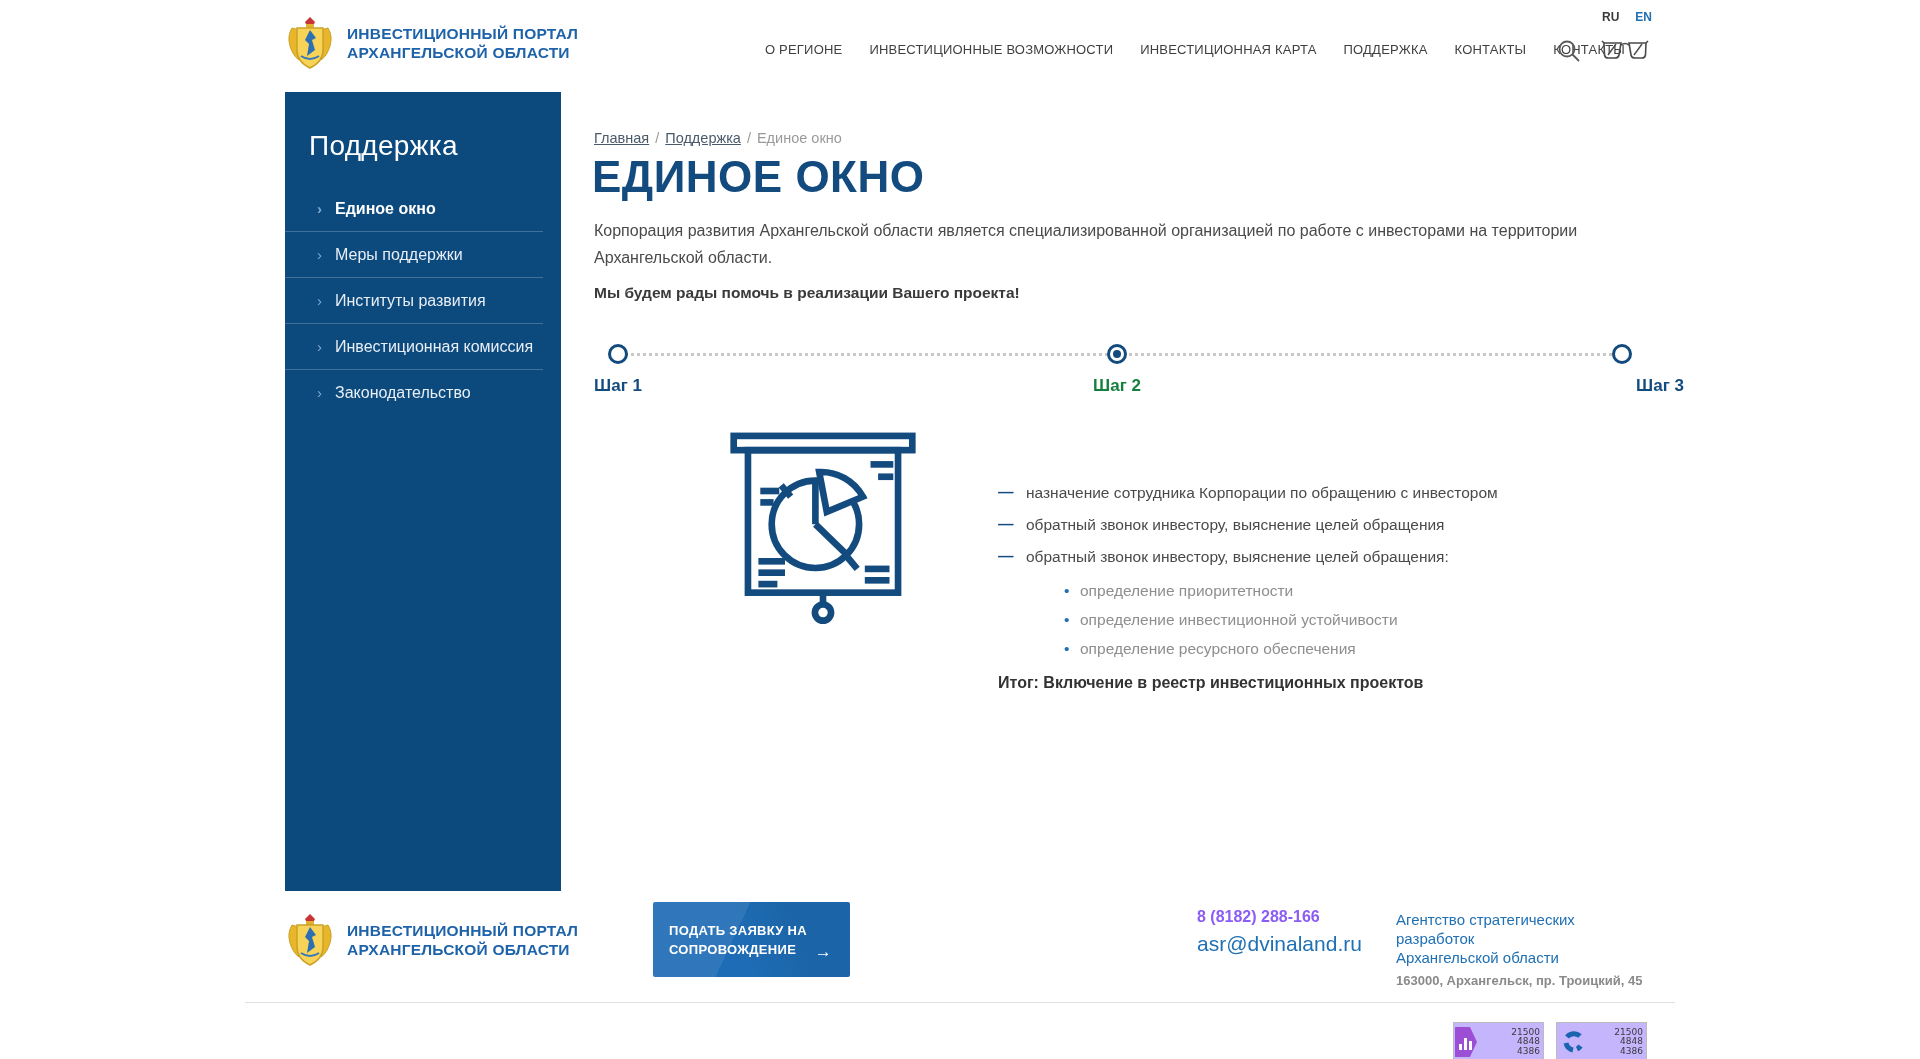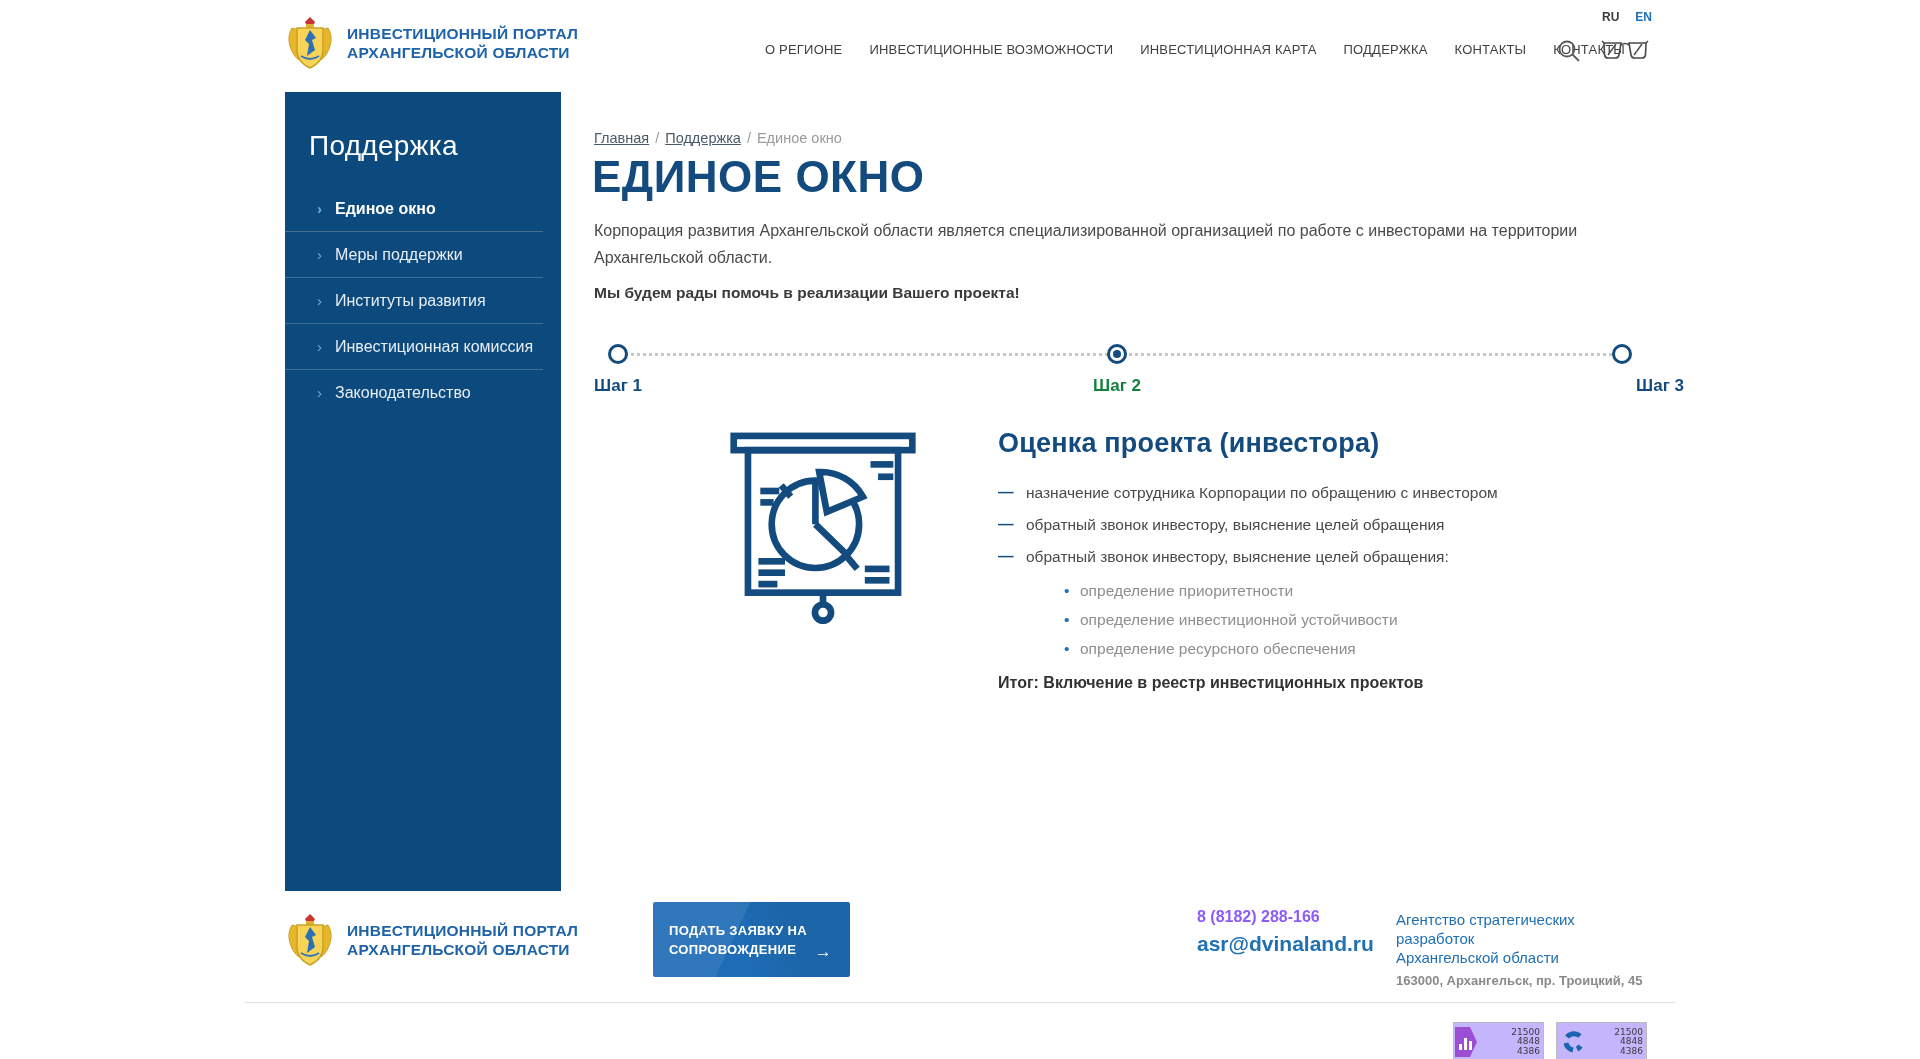--- a/index.html
+++ b/index.html
@@ -87,21 +87,21 @@
                  linear-gradient(115deg, rgba(255,255,255,.08) 0 42%, rgba(255,255,255,0) 42%),
                  linear-gradient(250deg, rgba(0,0,0,.07) 0 30%, rgba(0,0,0,0) 55%),
                  #1E6CB5; }
   .btn-apply .arrow { position:absolute; right:18px; bottom:16px; font-size:17px; font-weight:normal; }
   .btn-access { position:absolute; left:879px; top:12px; width:240px; height:73px; background:#fff;
                 border:1px solid #A8C6E2; border-radius:9px; color:#2070B4; font-size:13.5px;
                 font-weight:bold; cursor:pointer; font-family:"Liberation Sans", sans-serif;
                 letter-spacing:.2px; }
   .contact { position:absolute; left:1197px; top:17px; }
   .contact .phone { font-size:16px; font-weight:bold; color:#8b5cf6; }
-  .contact .email { font-size:21px; font-weight:bold; color:#2070B4; margin-top:6px; cursor:pointer; }
+  .contact .email { font-size:21px; font-weight:normal; color:#2070B4; margin-top:6px; cursor:pointer; }
   .agency { position:absolute; left:1396px; top:19px; width:260px; }
   .agency .agency-link { font-size:15px; line-height:19px; color:#2070B4; cursor:pointer; }
   .agency .address { margin-top:6px; font-size:13px; font-weight:bold; color:#8a8a8a; }
   .foot-divider { position:absolute; left:245px; top:111px; width:1430px; height:1px; background:#e0e0e0; }
 
   .counters { position:absolute; left:1453px; top:131px; display:flex; gap:12px; }
   .counter { width:91px; height:40px; border:1px solid #bbb; background:#c4b5fd; display:flex;
              align-items:center; cursor:pointer; }
   .counter .nums { flex:1; text-align:right; font-size:9px; line-height:9.5px; color:#3a3a3a;
                    padding-right:3px; font-family:"DejaVu Sans", sans-serif; }
@@ -220,21 +220,20 @@
     <line x1="34" y1="76" x2="48" y2="76"></line>
     <line x1="150" y1="36" x2="174" y2="36"></line>
     <line x1="158" y1="49" x2="174" y2="49"></line>
     <line x1="32" y1="138" x2="60" y2="138"></line>
     <line x1="32" y1="150" x2="60" y2="150"></line>
     <line x1="32" y1="162" x2="52" y2="162"></line>
     <line x1="144" y1="146" x2="170" y2="146"></line>
     <line x1="144" y1="158" x2="170" y2="158"></line>
   </svg>
 
-  <h2 class="section-h2">Оценка проекта (инвестора)</h2>
 
   <ul class="dash-list">
     <li>
       <span class="dash">—</span>
       <span>назначение сотрудника Корпорации по обращению с инвестором</span>
     </li>
     <li>
       <span class="dash">—</span>
       <span>обратный звонок инвестору, выяснение целей обращения</span>
     </li>

